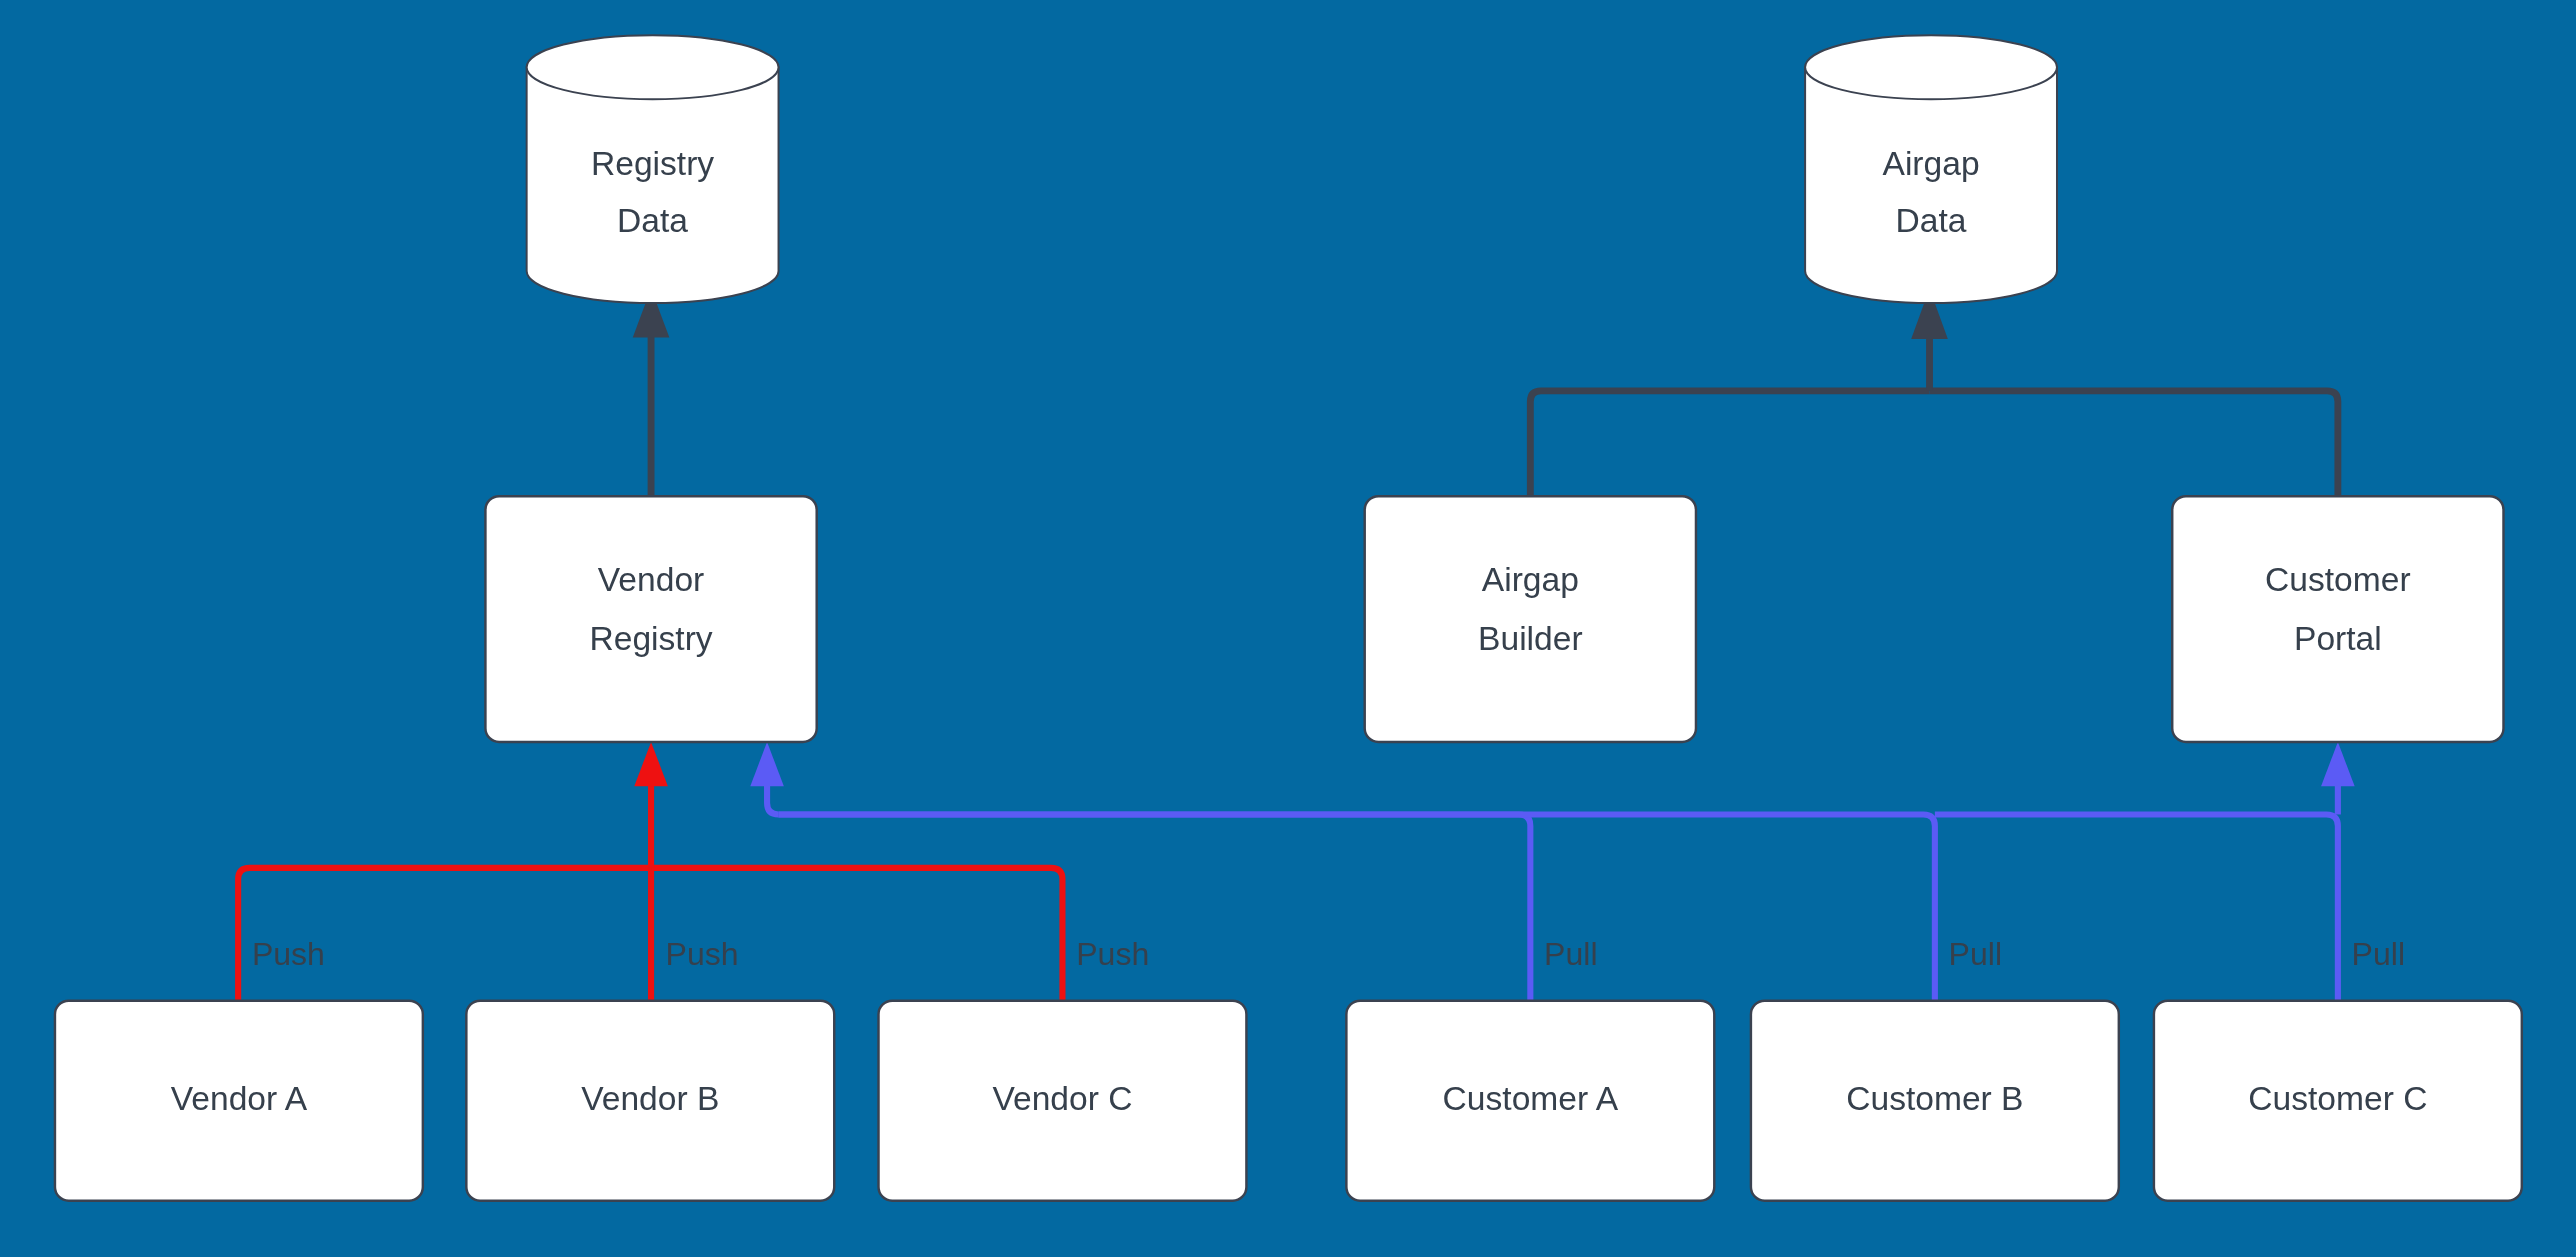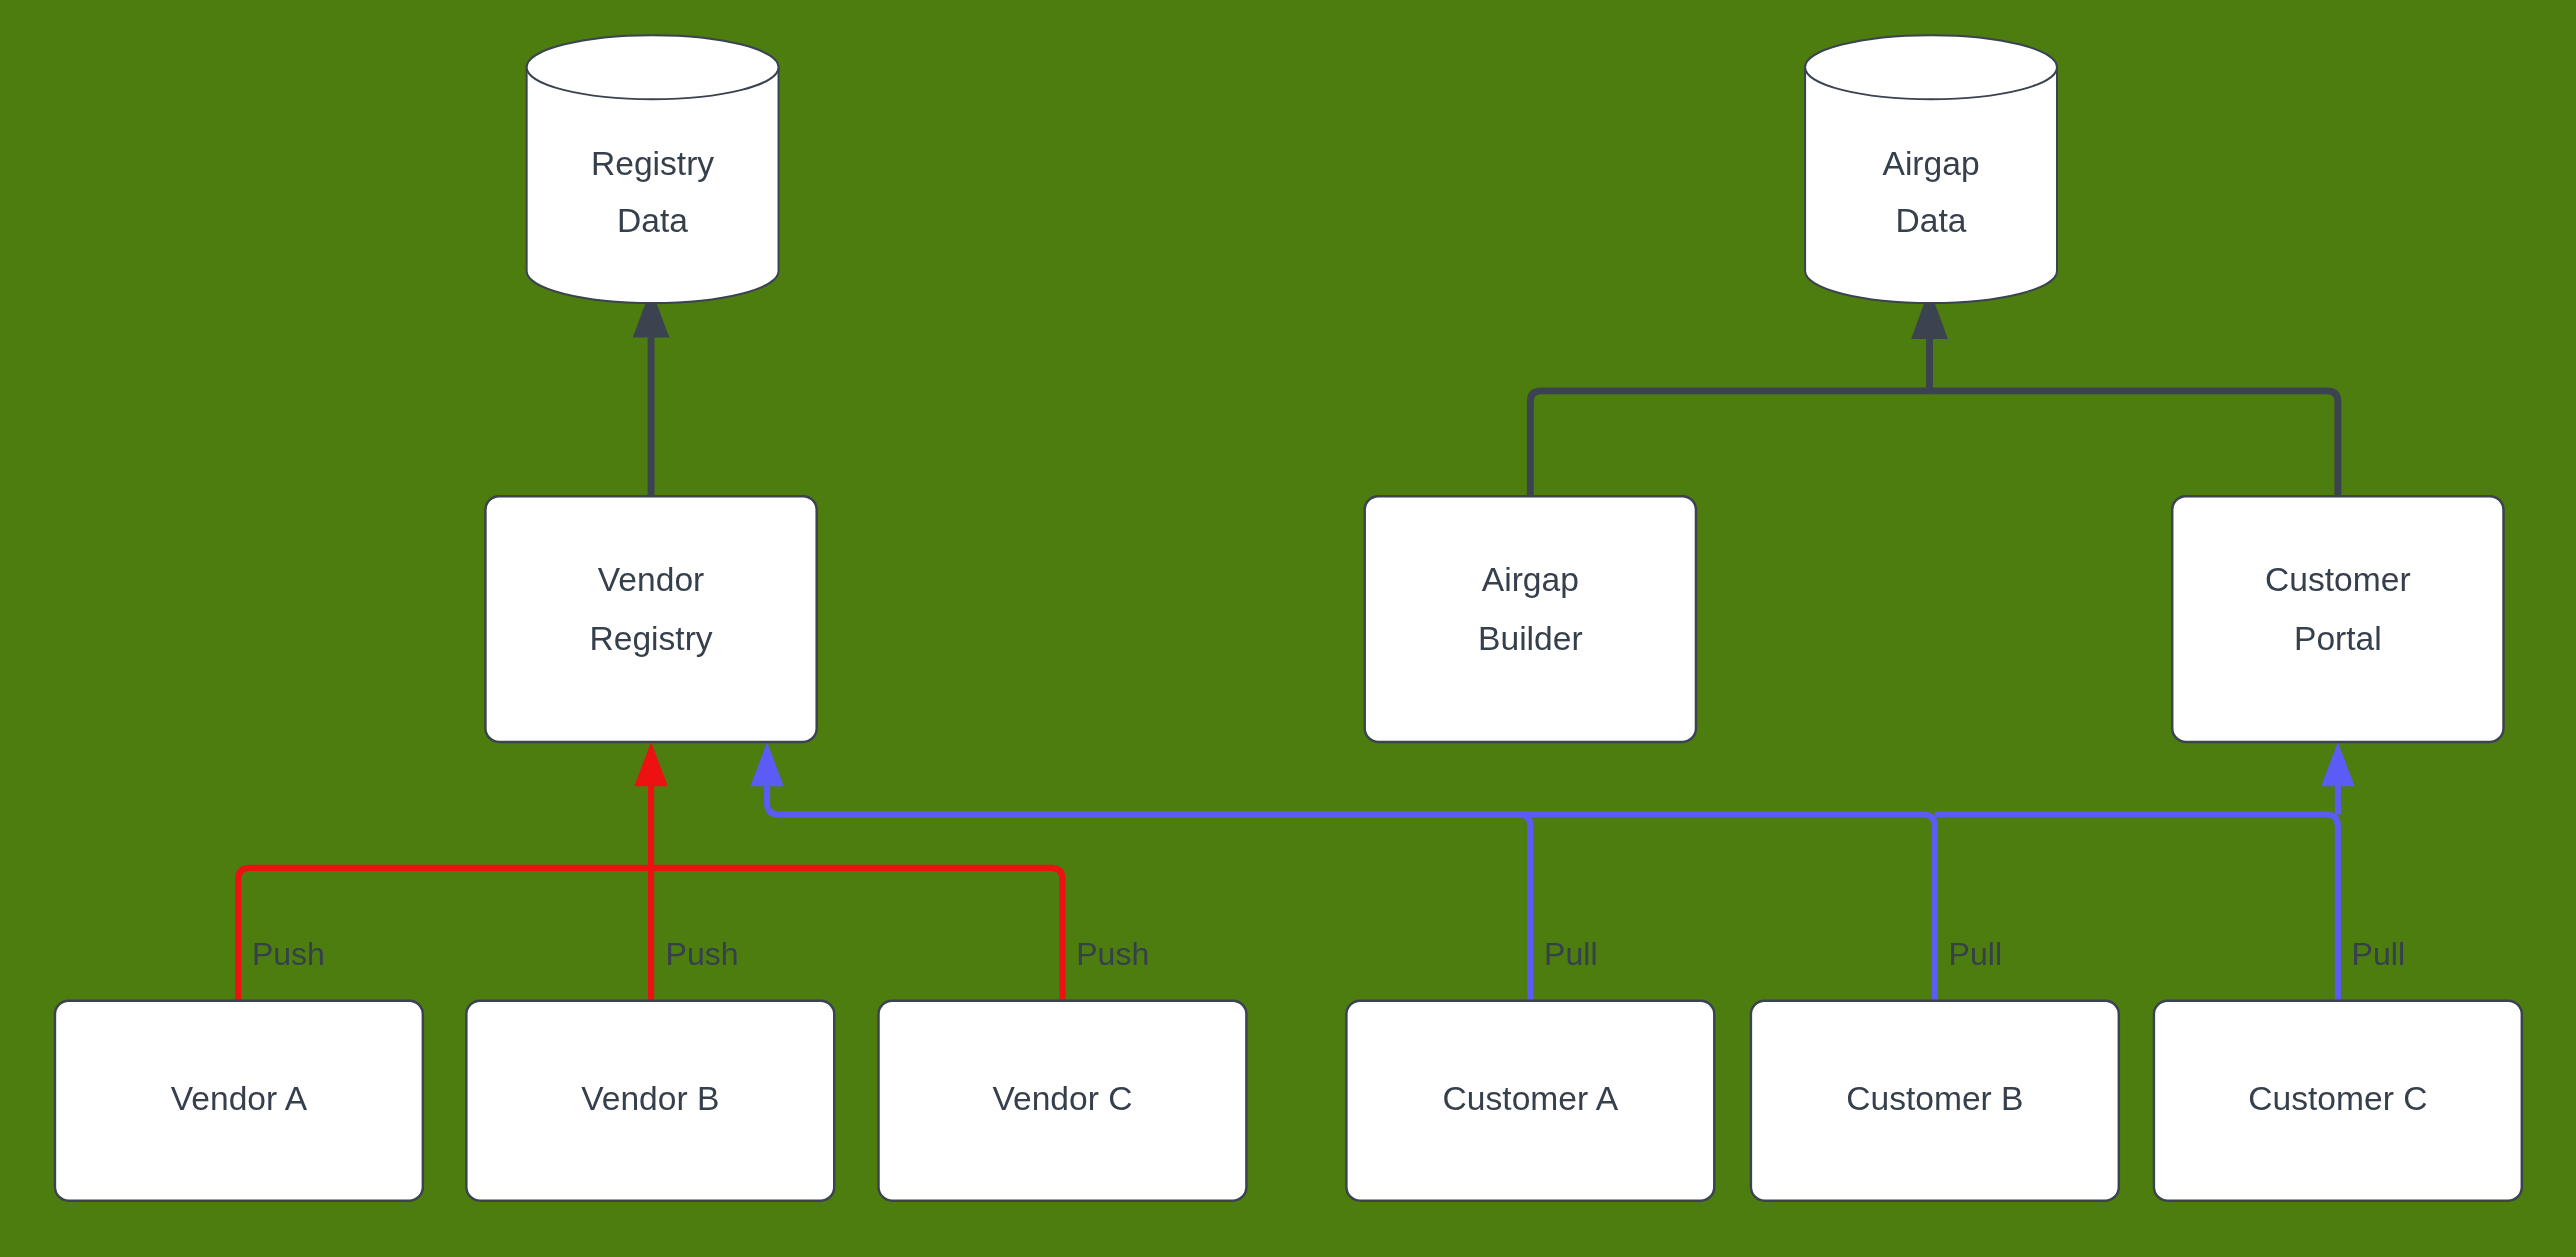--- a/index.html
+++ b/index.html
@@ -11,21 +11,21 @@
   body {
     width: 2576px;
     height: 1258px;
     font-family: "Liberation Sans", sans-serif;
     overflow: hidden;
   }
   #diagram-root {
     position: relative;
     width: 2576px;
     height: 1258px;
-    background: #4d7c0f;
+    background: #0369a1;
   }
   svg.diagram {
     display: block;
     width: 2576px;
     height: 1258px;
   }
   .node-shape {
     fill: #ffffff;
     stroke: #3b4250;
     stroke-width: 3.2;

